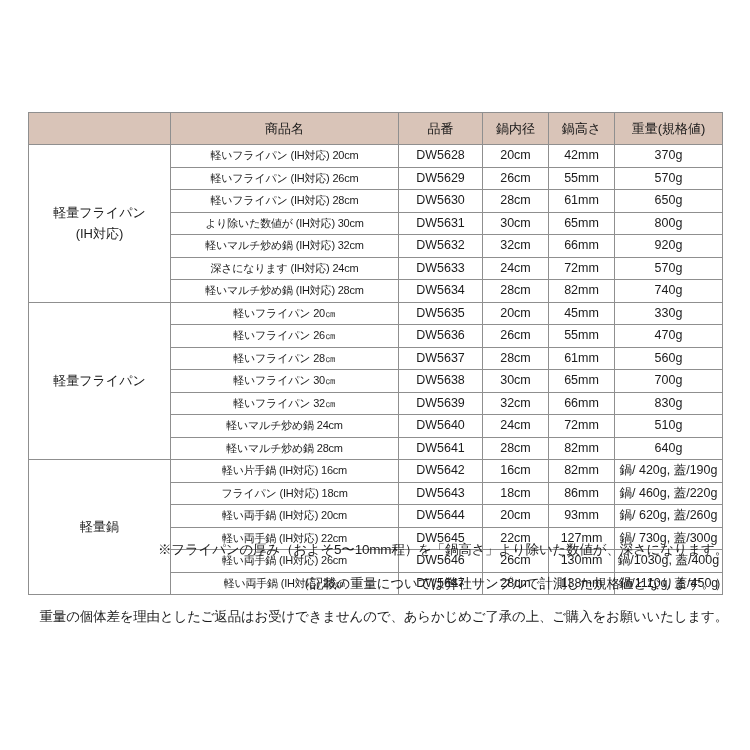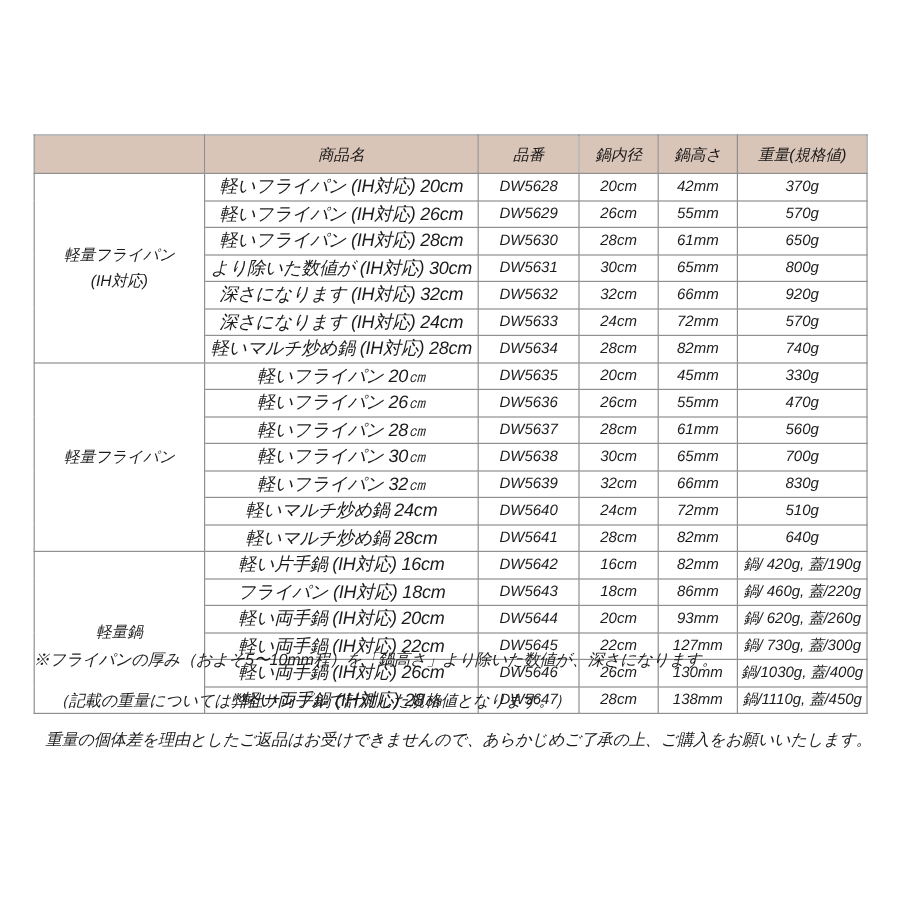--- a/index.html
+++ b/index.html
@@ -12,21 +12,20 @@
     height: 750px;
     font-family: "Liberation Sans", sans-serif;
     color: #1a1a1a;
     overflow: hidden;
   }
   .page {
     position: relative;
     width: 750px;
     height: 750px;
     box-sizing: border-box;
-    font-style: italic;
   }
   .spec-table {
     position: absolute;
     left: 28px;
     top: 112px;
     width: 694px;
     border-collapse: collapse;
     table-layout: fixed;
     font-size: 12.5px;
   }
@@ -52,35 +51,36 @@
     border-color: #8f8f8f;
   }
   .group-cell {
     font-size: 13px;
     line-height: 1.45;
     white-space: normal;
     padding: 0 2px;
   }
   .name-cell {
     text-align: center;
-    font-size: 15px;
+    font-size: 11px;
     letter-spacing: -0.2px;
   }
   .col-group { width: 142px; }
   .col-name  { width: 228px; }
   .col-code  { width: 84px; }
   .col-dia   { width: 66px; }
   .col-hei   { width: 66px; }
   .col-wt    { width: 108px; }
 
   .notes {
     position: absolute;
     left: 28px;
     top: 540px;
     width: 700px;
+    text-align: right;
   }
   .note {
     font-size: 13.5px;
     color: #1b1b1b;
     line-height: 1.45;
     margin-bottom: 14px;
     letter-spacing: -0.2px;
     white-space: nowrap;
   }
   .note.indent {
@@ -138,21 +138,21 @@
           <td>650g</td>
         </tr>
         <tr>
           <td class="name-cell">より除いた数値が (IH対応) 30cm</td>
           <td>DW5631</td>
           <td>30cm</td>
           <td>65mm</td>
           <td>800g</td>
         </tr>
         <tr>
-          <td class="name-cell">深さになります (IH対応) 32cm</td>
+          <td class="name-cell">軽いマルチ炒め鍋 (IH対応) 32cm</td>
           <td>DW5632</td>
           <td>32cm</td>
           <td>66mm</td>
           <td>920g</td>
         </tr>
         <tr>
           <td class="name-cell">深さになります (IH対応) 24cm</td>
           <td>DW5633</td>
           <td>24cm</td>
           <td>72mm</td>

